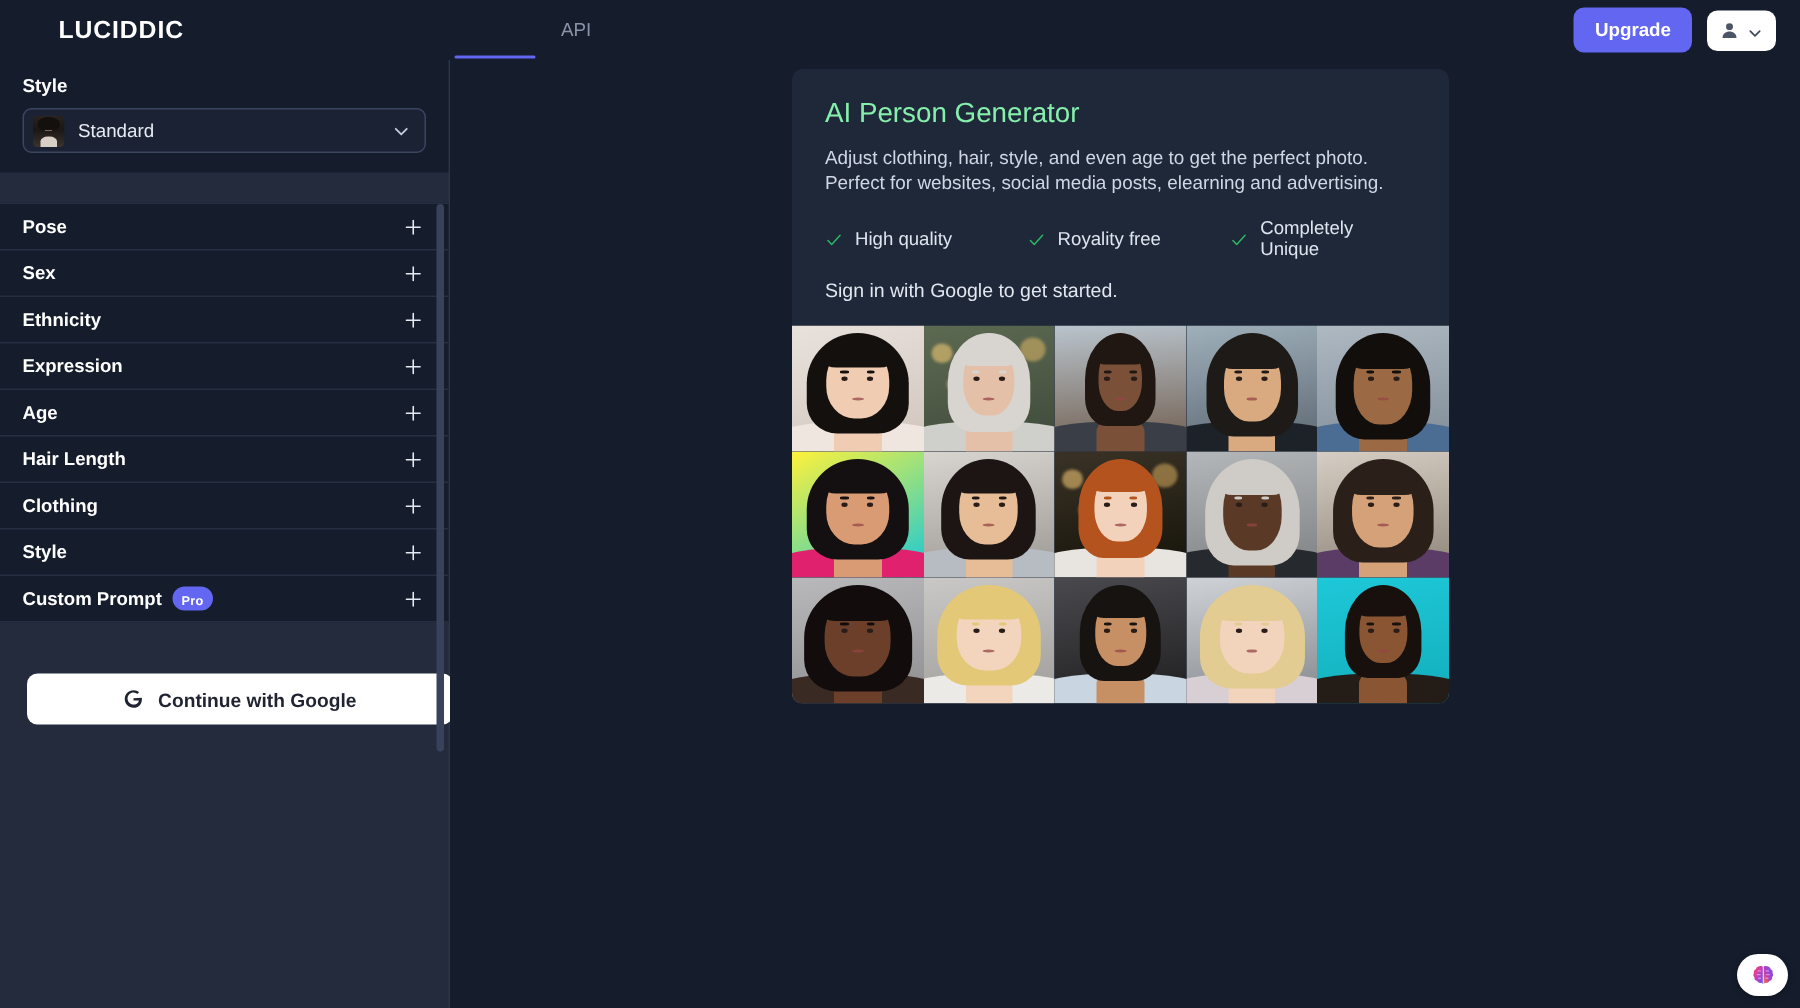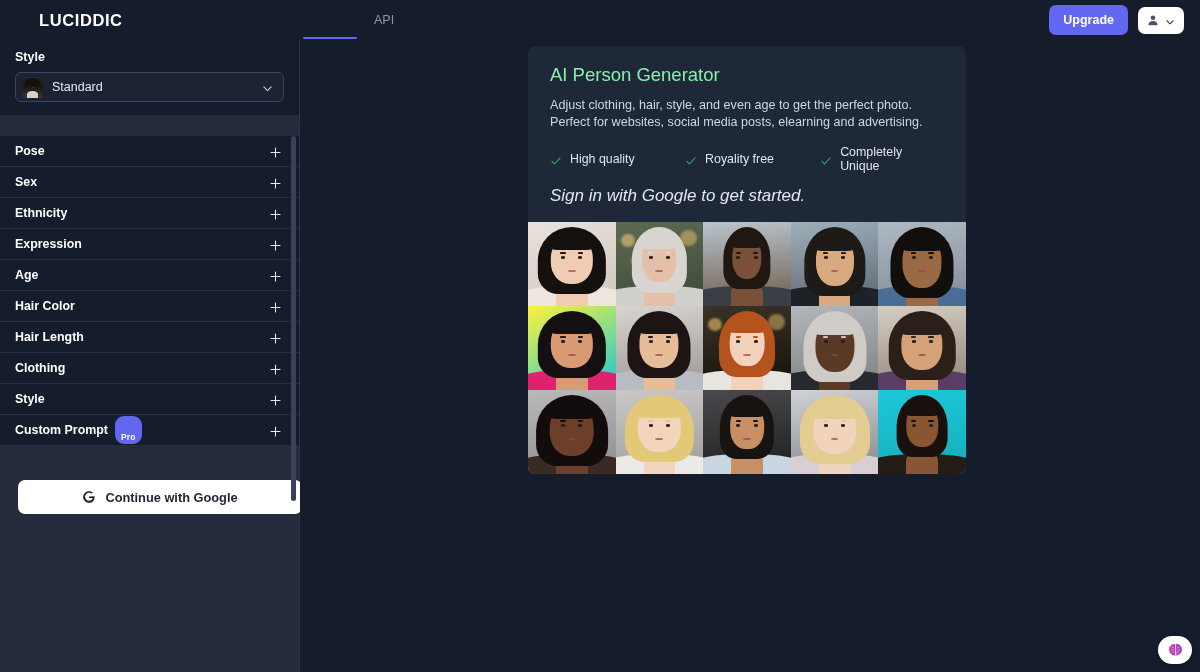--- a/index.html
+++ b/index.html
@@ -100,21 +100,21 @@
   .acc-item {
     height: 31px; display: flex; align-items: center;
     padding: 0 17px 0 15px;
     border-bottom: 1px solid #262f42;
     cursor: pointer;
   }
   .acc-label { color: #ffffff; font-size: 12.4px; font-weight: 700; }
   .pro-badge {
     margin-left: 7px; background: #6366f1; color: #ffffff;
     font-size: 8.5px; font-weight: 700; border-radius: 9px;
-    padding: 16px 6px 2px 6px; letter-spacing: .2px;
+    padding: 4px 6px 2px 6px; letter-spacing: .2px;
   }
   .plus-icon { margin-left: auto; width: 13px; height: 13px; display: block; }
 
   .scroll-track {
     position: absolute; top: 0; right: 3px; width: 5px; bottom: 0;
   }
   .scroll-thumb {
     position: absolute; top: 0; left: 0; width: 5px; height: 365px;
     background: #38425a; border-radius: 3px;
   }
@@ -137,21 +137,21 @@
   }
   .card-pad { padding: 18px 22px 16px 22px; }
   .card-title { color: #86efac; font-size: 18.5px; font-weight: 400; margin-bottom: 11px; }
   .card-desc { color: #cfd6e4; font-size: 12.6px; line-height: 17px; margin-bottom: 14px; max-width: 420px; }
   .features { display: flex; align-items: center; gap: 0; margin-bottom: 13px; }
   .feature { display: flex; align-items: center; gap: 8px; }
   .feature:nth-child(1) { width: 136px; }
   .feature:nth-child(2) { width: 136px; }
   .check-icon { width: 12px; height: 12px; display: block; flex: 0 0 12px; }
   .feature-label { color: #dfe5f0; font-size: 12.4px; }
-  .signin-note { color: #e2e7f1; font-size: 17px; font-style: italic; }
+  .signin-note { color: #e2e7f1; font-size: 13px; }
 
   
   .grid { display: grid; grid-template-columns: repeat(5, 1fr); width: 438px; }
   .cell { position: relative; width: 100%; height: 84px; overflow: hidden; }
 
   
   .bg { position: absolute; inset: 0; }
   .neck { position: absolute; left: 32%; right: 32%; bottom: 0; height: 26%; border-radius: 40% 40% 0 0; }
   .shoulders { position: absolute; left: -12%; right: -12%; bottom: 0; height: 24%; border-radius: 46% 46% 0 0; }
   .head {
@@ -256,26 +256,20 @@
                 <path d="M8 2.4v11.2M2.4 8h11.2" stroke="#e6eaf3" stroke-width="1.3" stroke-linecap="round"></path>
               </svg></span>
           </div>
           <div class="acc-item">
             <span class="acc-label">Age</span>
             <span class="plus-icon"><svg viewBox="0 0 16 16" width="13" height="13">
                 <path d="M8 2.4v11.2M2.4 8h11.2" stroke="#e6eaf3" stroke-width="1.3" stroke-linecap="round"></path>
               </svg></span>
           </div>
           <div class="acc-item">
-            <span class="acc-label">Hair Color</span>
-            <span class="plus-icon"><svg viewBox="0 0 16 16" width="13" height="13">
-                <path d="M8 2.4v11.2M2.4 8h11.2" stroke="#e6eaf3" stroke-width="1.3" stroke-linecap="round"></path>
-              </svg></span>
-          </div>
-          <div class="acc-item">
             <span class="acc-label">Hair Length</span>
             <span class="plus-icon"><svg viewBox="0 0 16 16" width="13" height="13">
                 <path d="M8 2.4v11.2M2.4 8h11.2" stroke="#e6eaf3" stroke-width="1.3" stroke-linecap="round"></path>
               </svg></span>
           </div>
           <div class="acc-item">
             <span class="acc-label">Clothing</span>
             <span class="plus-icon"><svg viewBox="0 0 16 16" width="13" height="13">
                 <path d="M8 2.4v11.2M2.4 8h11.2" stroke="#e6eaf3" stroke-width="1.3" stroke-linecap="round"></path>
               </svg></span>

